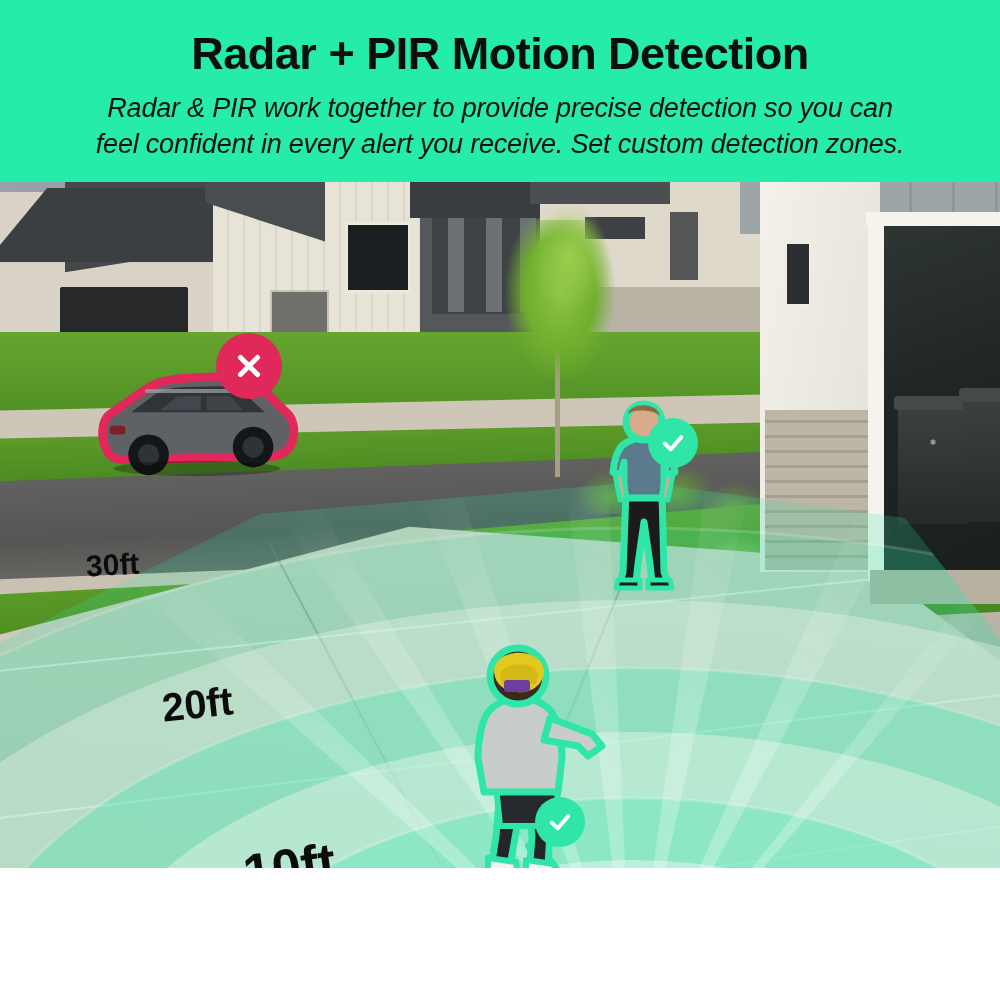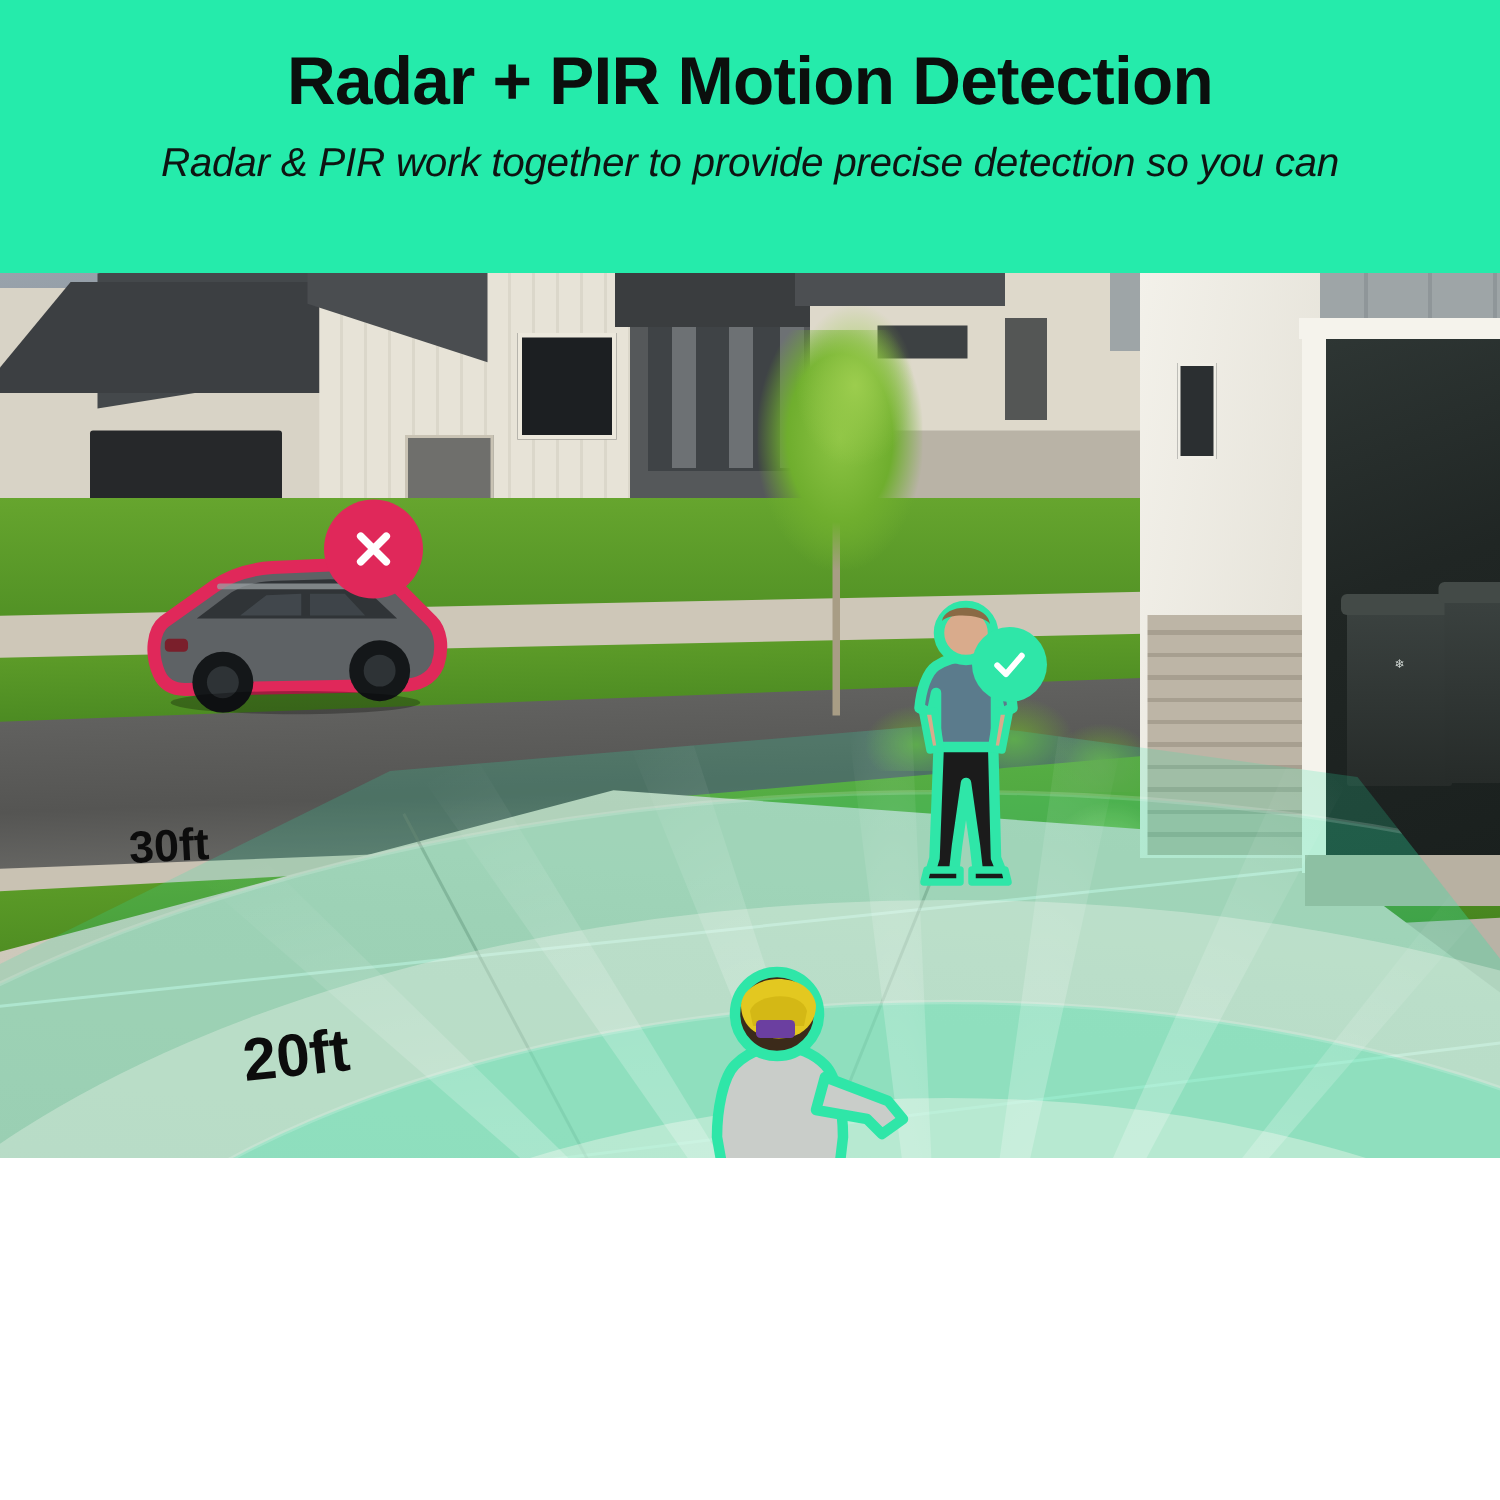--- a/index.html
+++ b/index.html
@@ -1,21 +1,21 @@
 <!DOCTYPE html>
 <html><head>
 <meta charset="utf-8">
 <title>Radar + PIR Motion Detection</title>
 <style>
   html,body{margin:0;padding:0;background:#fff;}
   body{font-family:"Liberation Sans","DejaVu Sans",sans-serif;}
 
   #page{
     position:relative;
-    width:1000px;height:772px;
+    width:1000px;height:868px;
     overflow:hidden;
     background:#eab308;
   }
 
   
   #header{
     position:absolute;left:0;top:0;width:1000px;height:182px;
     background:#25ebab;
     overflow:hidden;
   }
@@ -279,20 +279,21 @@
 </style>
 </head>
 <body>
 
 <div id="page">
 
   <div id="header">
     <div id="title">Radar + PIR Motion Detection</div>
     <div id="subtitle">
       <span class="l">Radar &amp; PIR work together to provide precise detection so you can</span>
+      <span class="l">feel confident in every alert you receive. Set custom detection zones.</span>
     </div>
   </div>
 
   <div id="scene">
 
     <div class="abs mountain"></div>
     <div class="abs sky-right"></div>
 
     <div class="abs house-left"></div>
     <div class="abs house-left-stone"></div>

